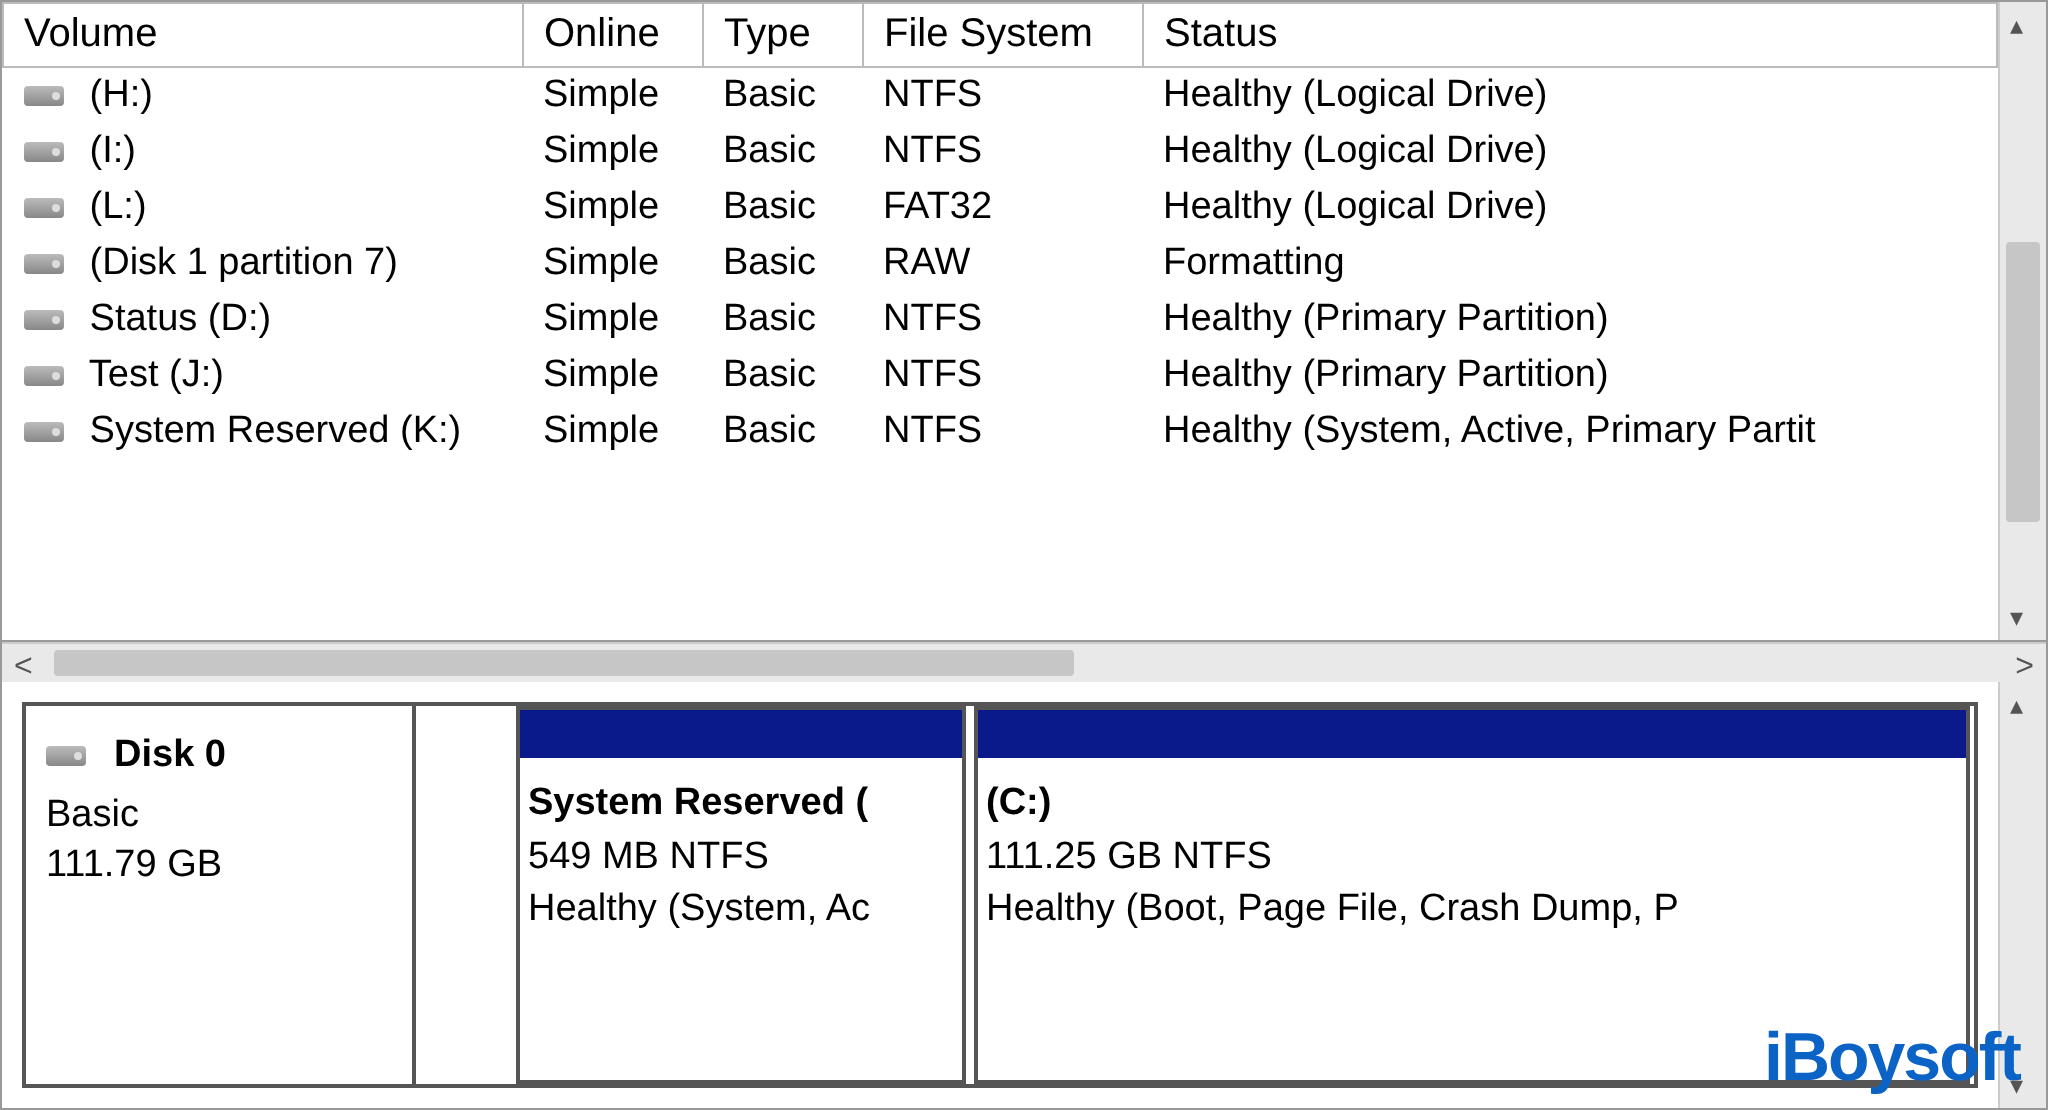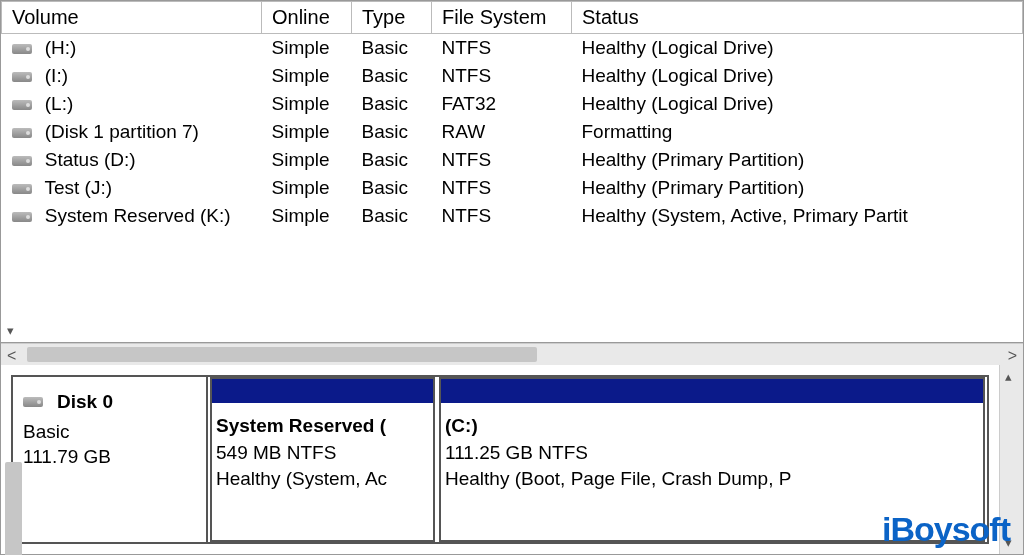--- a/index.html
+++ b/index.html
@@ -14,21 +14,21 @@
     }
     .container {
       display: flex;
       flex-direction: column;
       height: 100%;
       border: 1px solid #999;
     }
     
     .volume-pane {
       display: flex;
-      flex-direction: column;
+      flex-direction: row;
       border-bottom: 1px solid #999;
       height: 382px;
     }
     .volume-table-wrap {
       flex: 1;
       overflow: hidden;
     }
     .volume-table {
       width: 100%;
       border-collapse: collapse;
@@ -121,21 +121,22 @@
       flex: 1;
     }
     .disk-content {
       flex: 1;
       padding: 10px;
     }
     .disk-row {
       display: flex;
       flex-direction: row;
       border: 2px solid #555;
-      height: 169px;
+      height: 193px;
+      gap: 48px;
     }
     .disk-meta {
       width: 195px;
       padding: 12px 10px;
       border-right: 2px solid #555;
     }
     .disk-meta .title-line {
       display: flex;
       align-items: center;
       gap: 6px;

